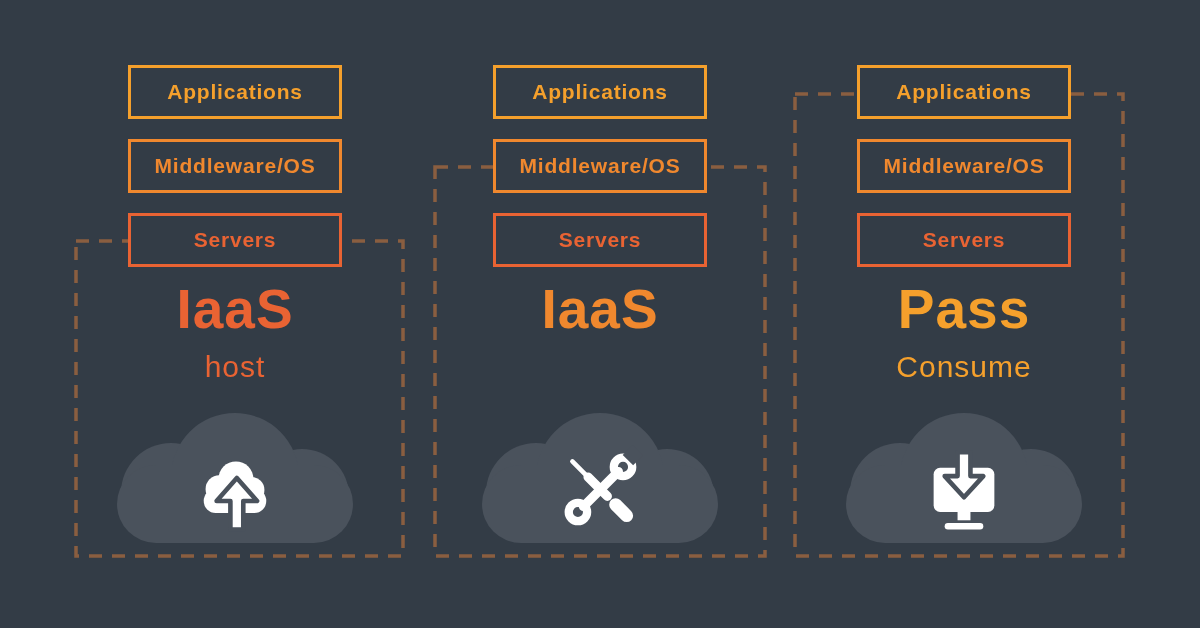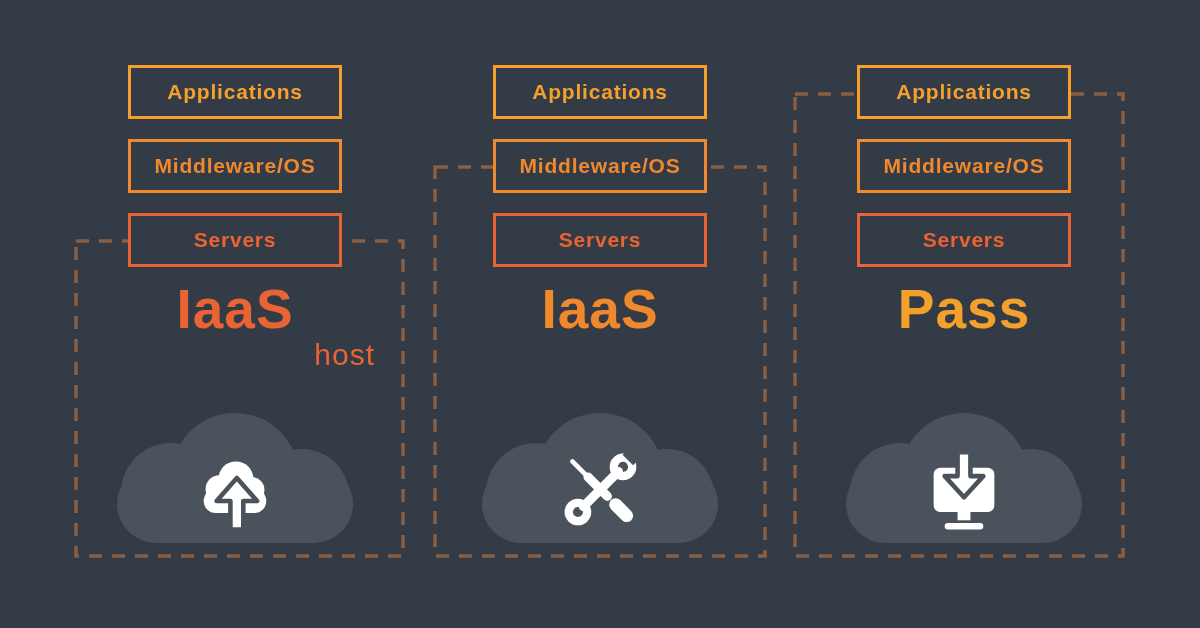--- a/index.html
+++ b/index.html
@@ -45,21 +45,21 @@
   .ry1 { top: 65px; }  .ry2 { top: 139px; justify-content: center; } .ry3 { top: 213px; }
 
   
   .title, .subtitle {
     position: absolute;
     width: 280px;
     text-align: center;
     line-height: 1;
   }
   .title   { top: 282px; font-size: 55px; font-weight: 700; letter-spacing: 1px; }
-  .subtitle{ top: 340px; font-size: 30px; font-weight: 400; letter-spacing: 1px; text-align: right; }
+  .subtitle{ top: 352px; font-size: 30px; font-weight: 400; letter-spacing: 1px; }
   .tx1 { left: 95px; } .tx2 { left: 460px; } .tx3 { left: 824px; }
 
   
   .cloud { position: absolute; top: 413px; width: 236px; height: 130px; }
   .clx1 { left: 117px; } .clx2 { left: 482px; } .clx3 { left: 846px; }
   .cloud .hump, .cloud .base { position: absolute; background: var(--cloud); }
   .cloud .hump { border-radius: 50%; }
   .cloud .h-mid   { width: 128px; height: 128px; left: 54px;  top: 0; }
   .cloud .h-left  { width: 100px; height: 100px; left: 4px;   top: 30px; }
   .cloud .h-right { width: 94px;  height: 94px;  left: 138px; top: 36px; }
@@ -146,20 +146,21 @@
   <div class="layer cx3 ry1" style="color: rgb(245, 160, 44);">
     <span>Applications</span>
   </div>
   <div class="layer cx3 ry2" style="color: rgb(240, 136, 46);">
     <span>Middleware/OS</span>
   </div>
   <div class="layer cx3 ry3" style="color: rgb(233, 99, 51);">
     <span>Servers</span>
   </div>
   <div class="title tx3" style="color: rgb(245, 160, 44);">Pass</div>
+  <div class="subtitle tx3" style="color: rgb(245, 160, 44);">Consume</div>
   <div class="cloud clx3">
     <div class="hump h-left"></div>
     <div class="hump h-right"></div>
     <div class="hump h-mid"></div>
     <div class="base"></div>
     <svg width="92" height="92" viewBox="0 0 100 100">
       <rect class="ic-fill" x="17" y="27" width="66" height="48" rx="7"></rect>
       <rect class="ic-fill" x="43" y="75" width="14" height="9"></rect>
       <rect class="ic-fill" x="29" y="87" width="42" height="7" rx="3.5"></rect>
       <path class="ic-outline" d="M43 10 V36 H29 L50 59 L71 36 H57 V10 Z"></path>

